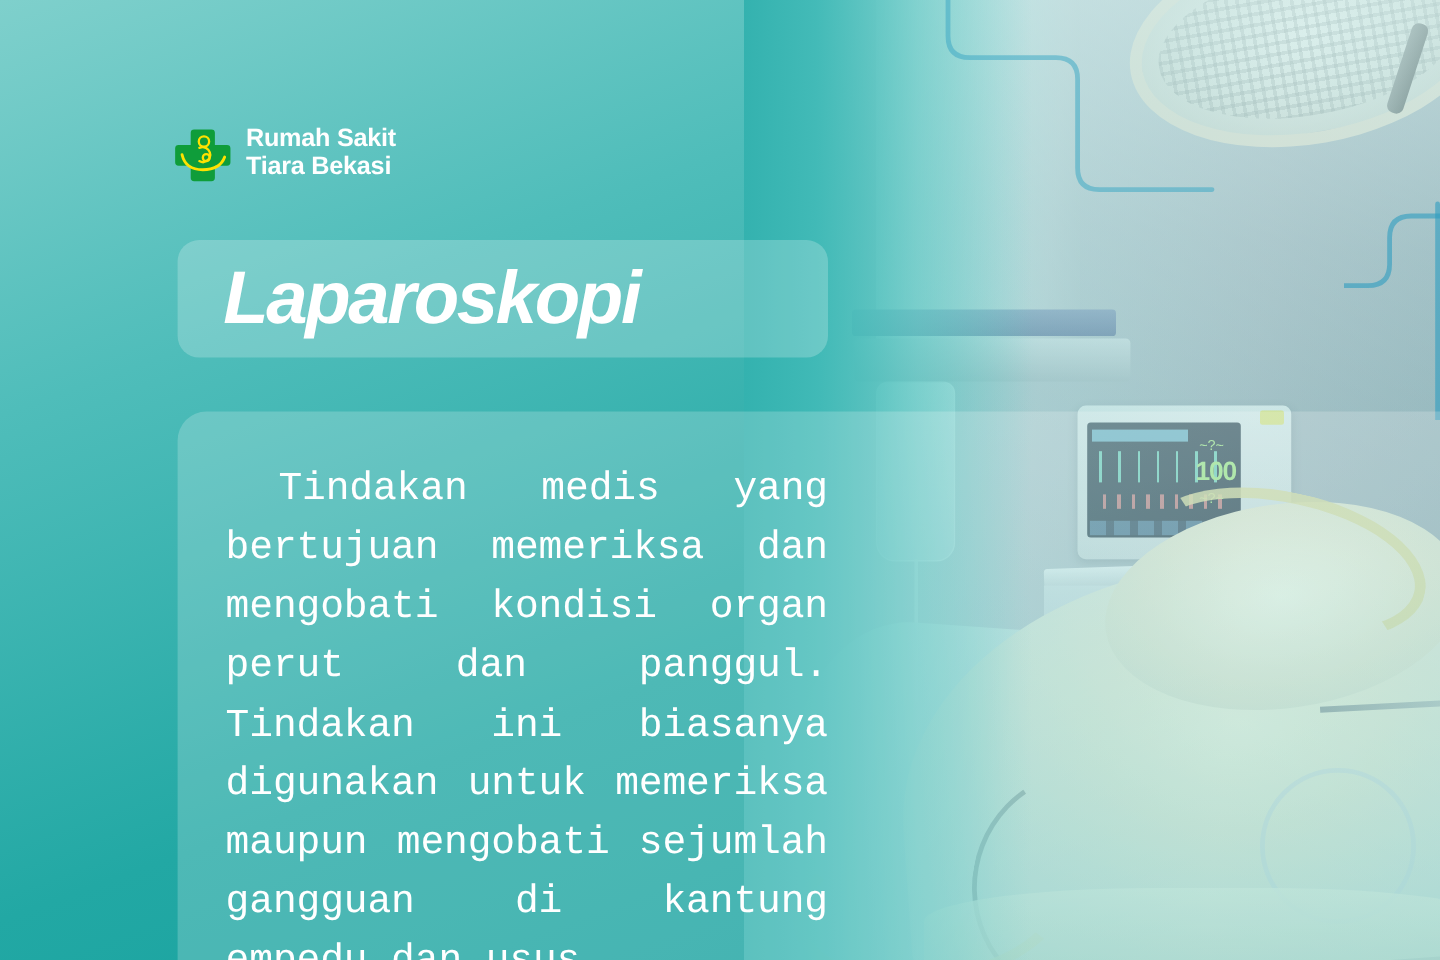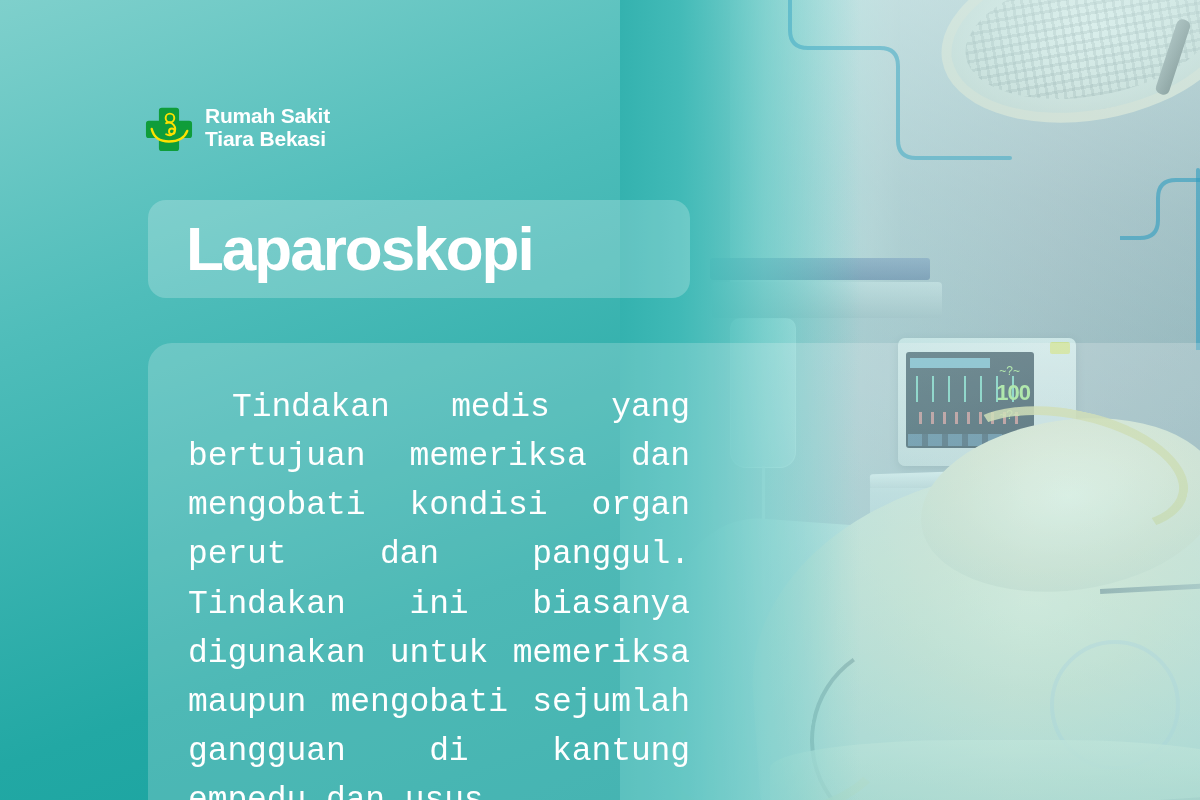--- a/index.html
+++ b/index.html
@@ -300,20 +300,21 @@
     border-radius:18px;
     display:flex; align-items:center;
   }
   .title-text {
     color:#ffffff;
     font-weight:bold;
     font-size:62px;
     letter-spacing:-2px;
     padding-left:38px;
     line-height:1;
+    font-style:italic;
   }
 
   .body-card {
     position:absolute; left:148px; top:343px;
     width:1052px; height:457px;
     background:rgba(255,255,255,.20);
     border-radius:24px 0 0 0;
   }
   .body-text {
     position:absolute; left:40px; top:40px;

